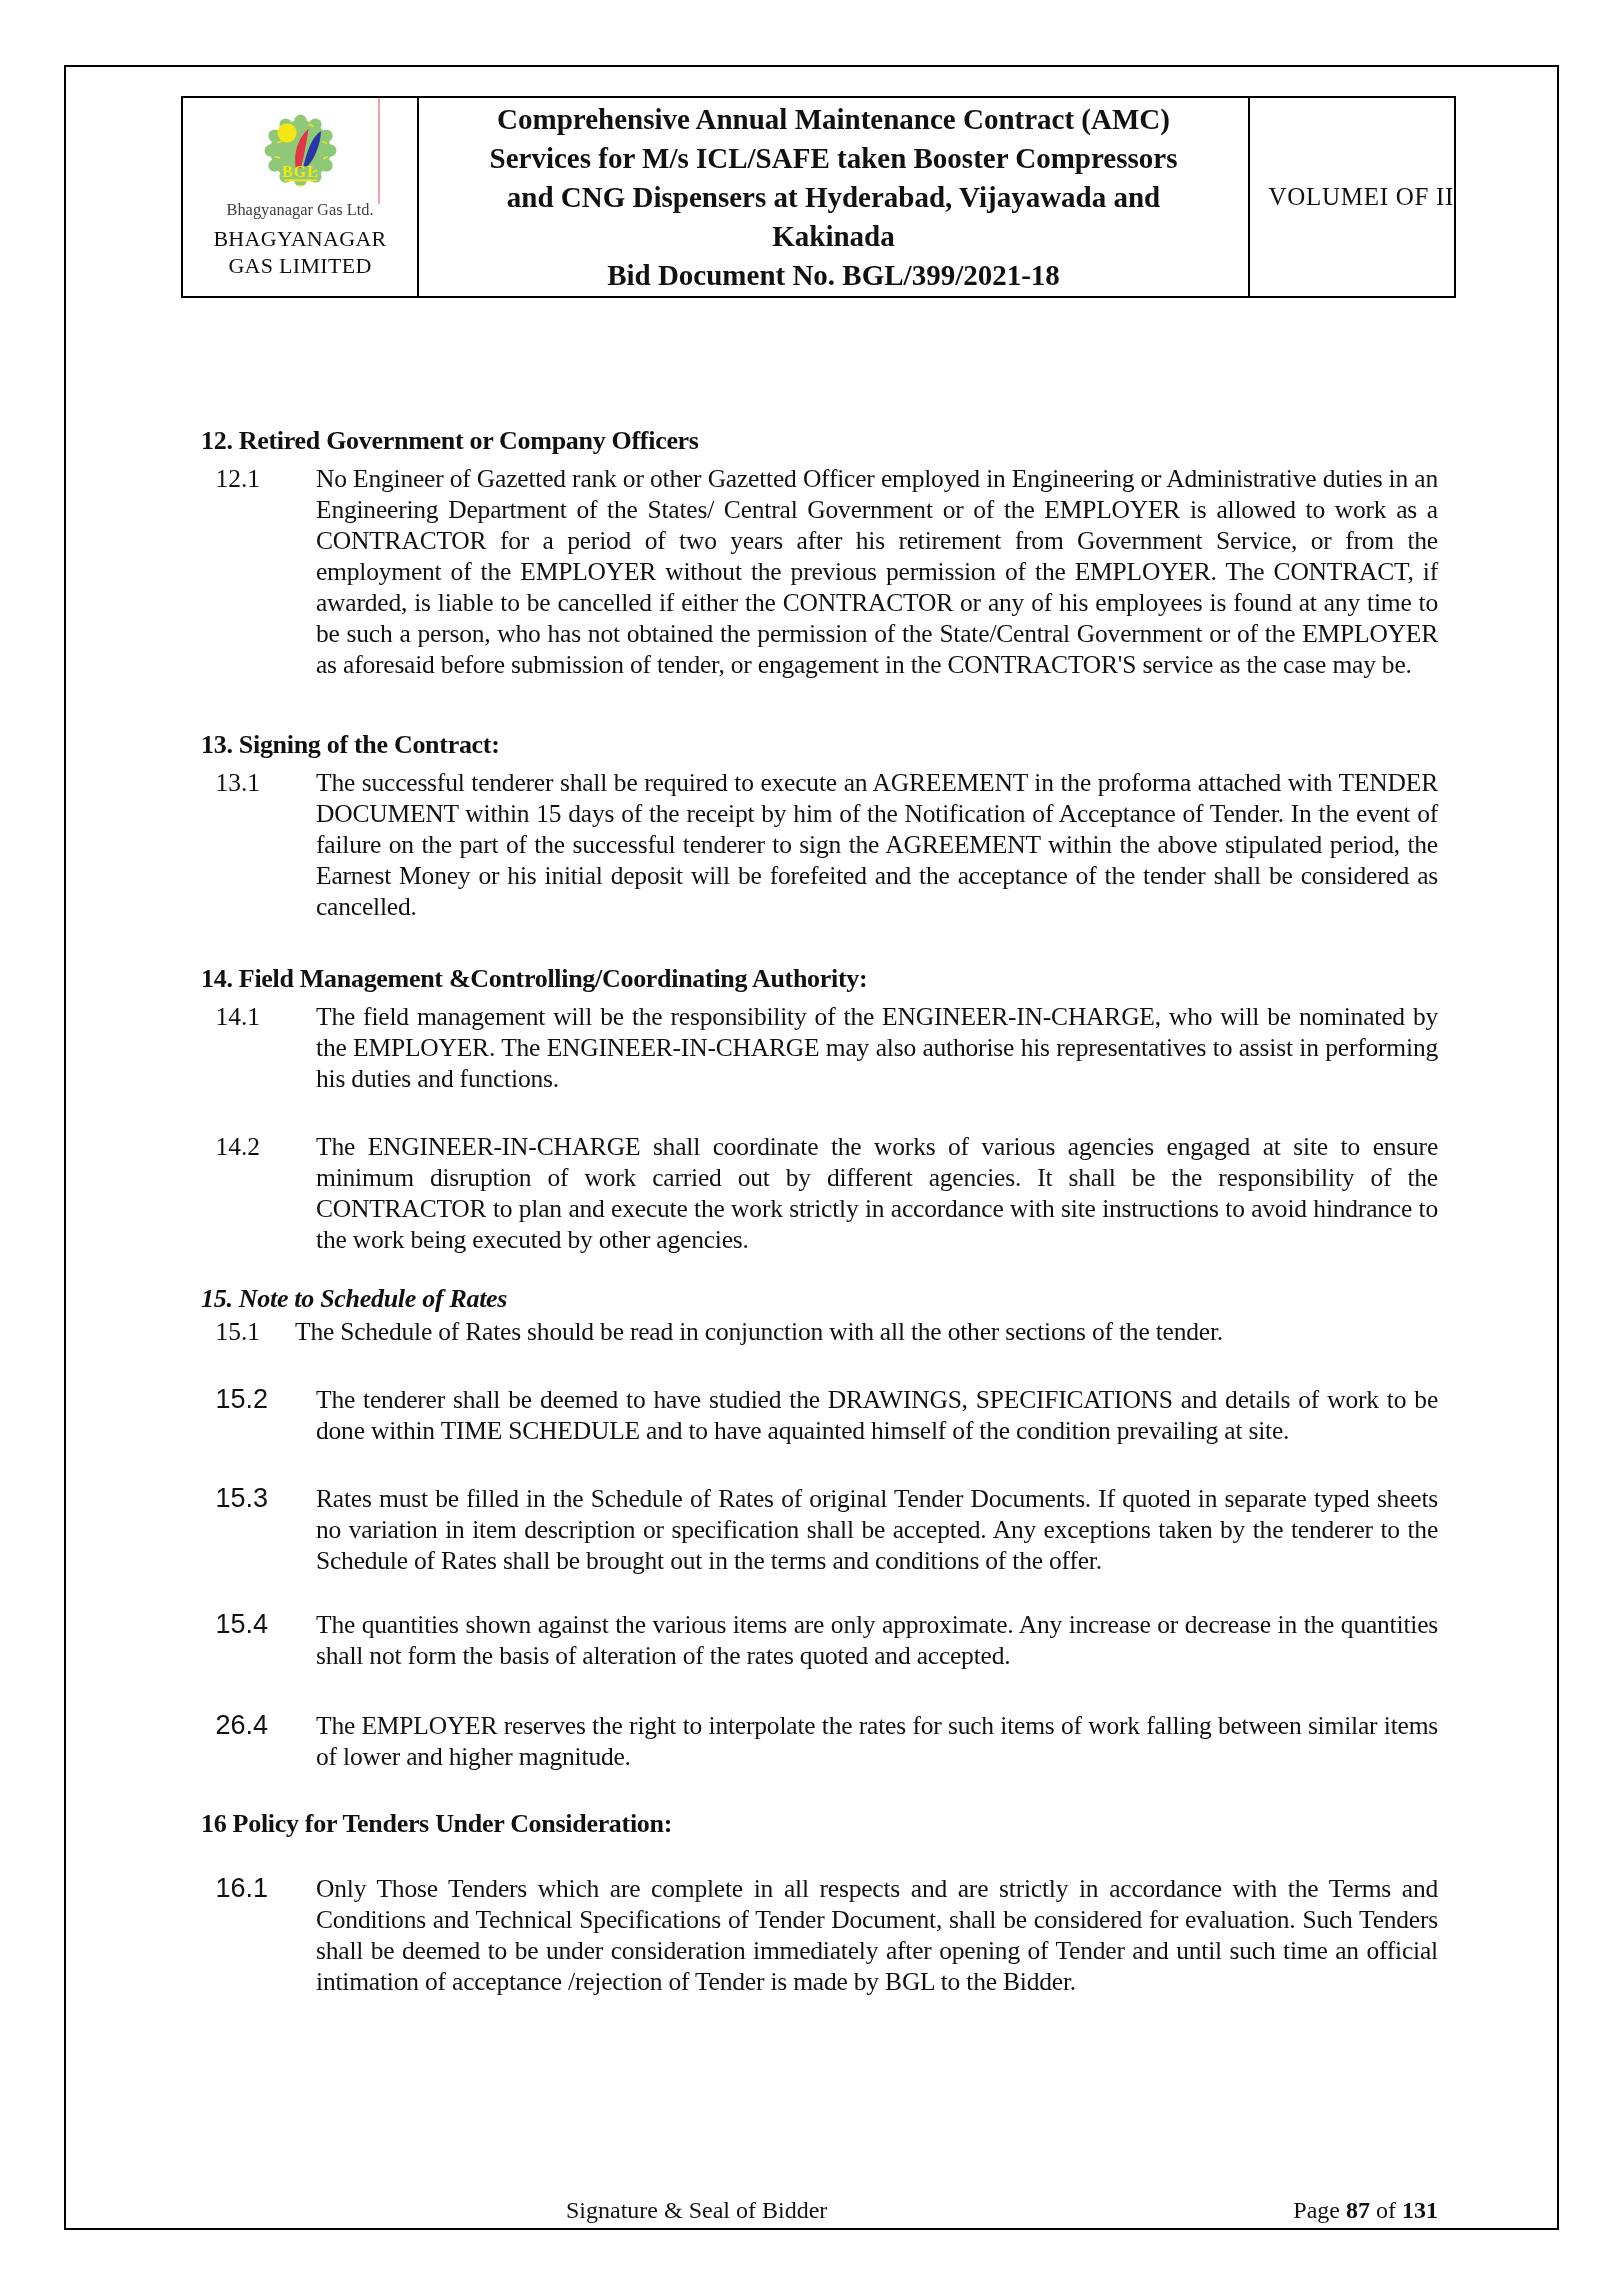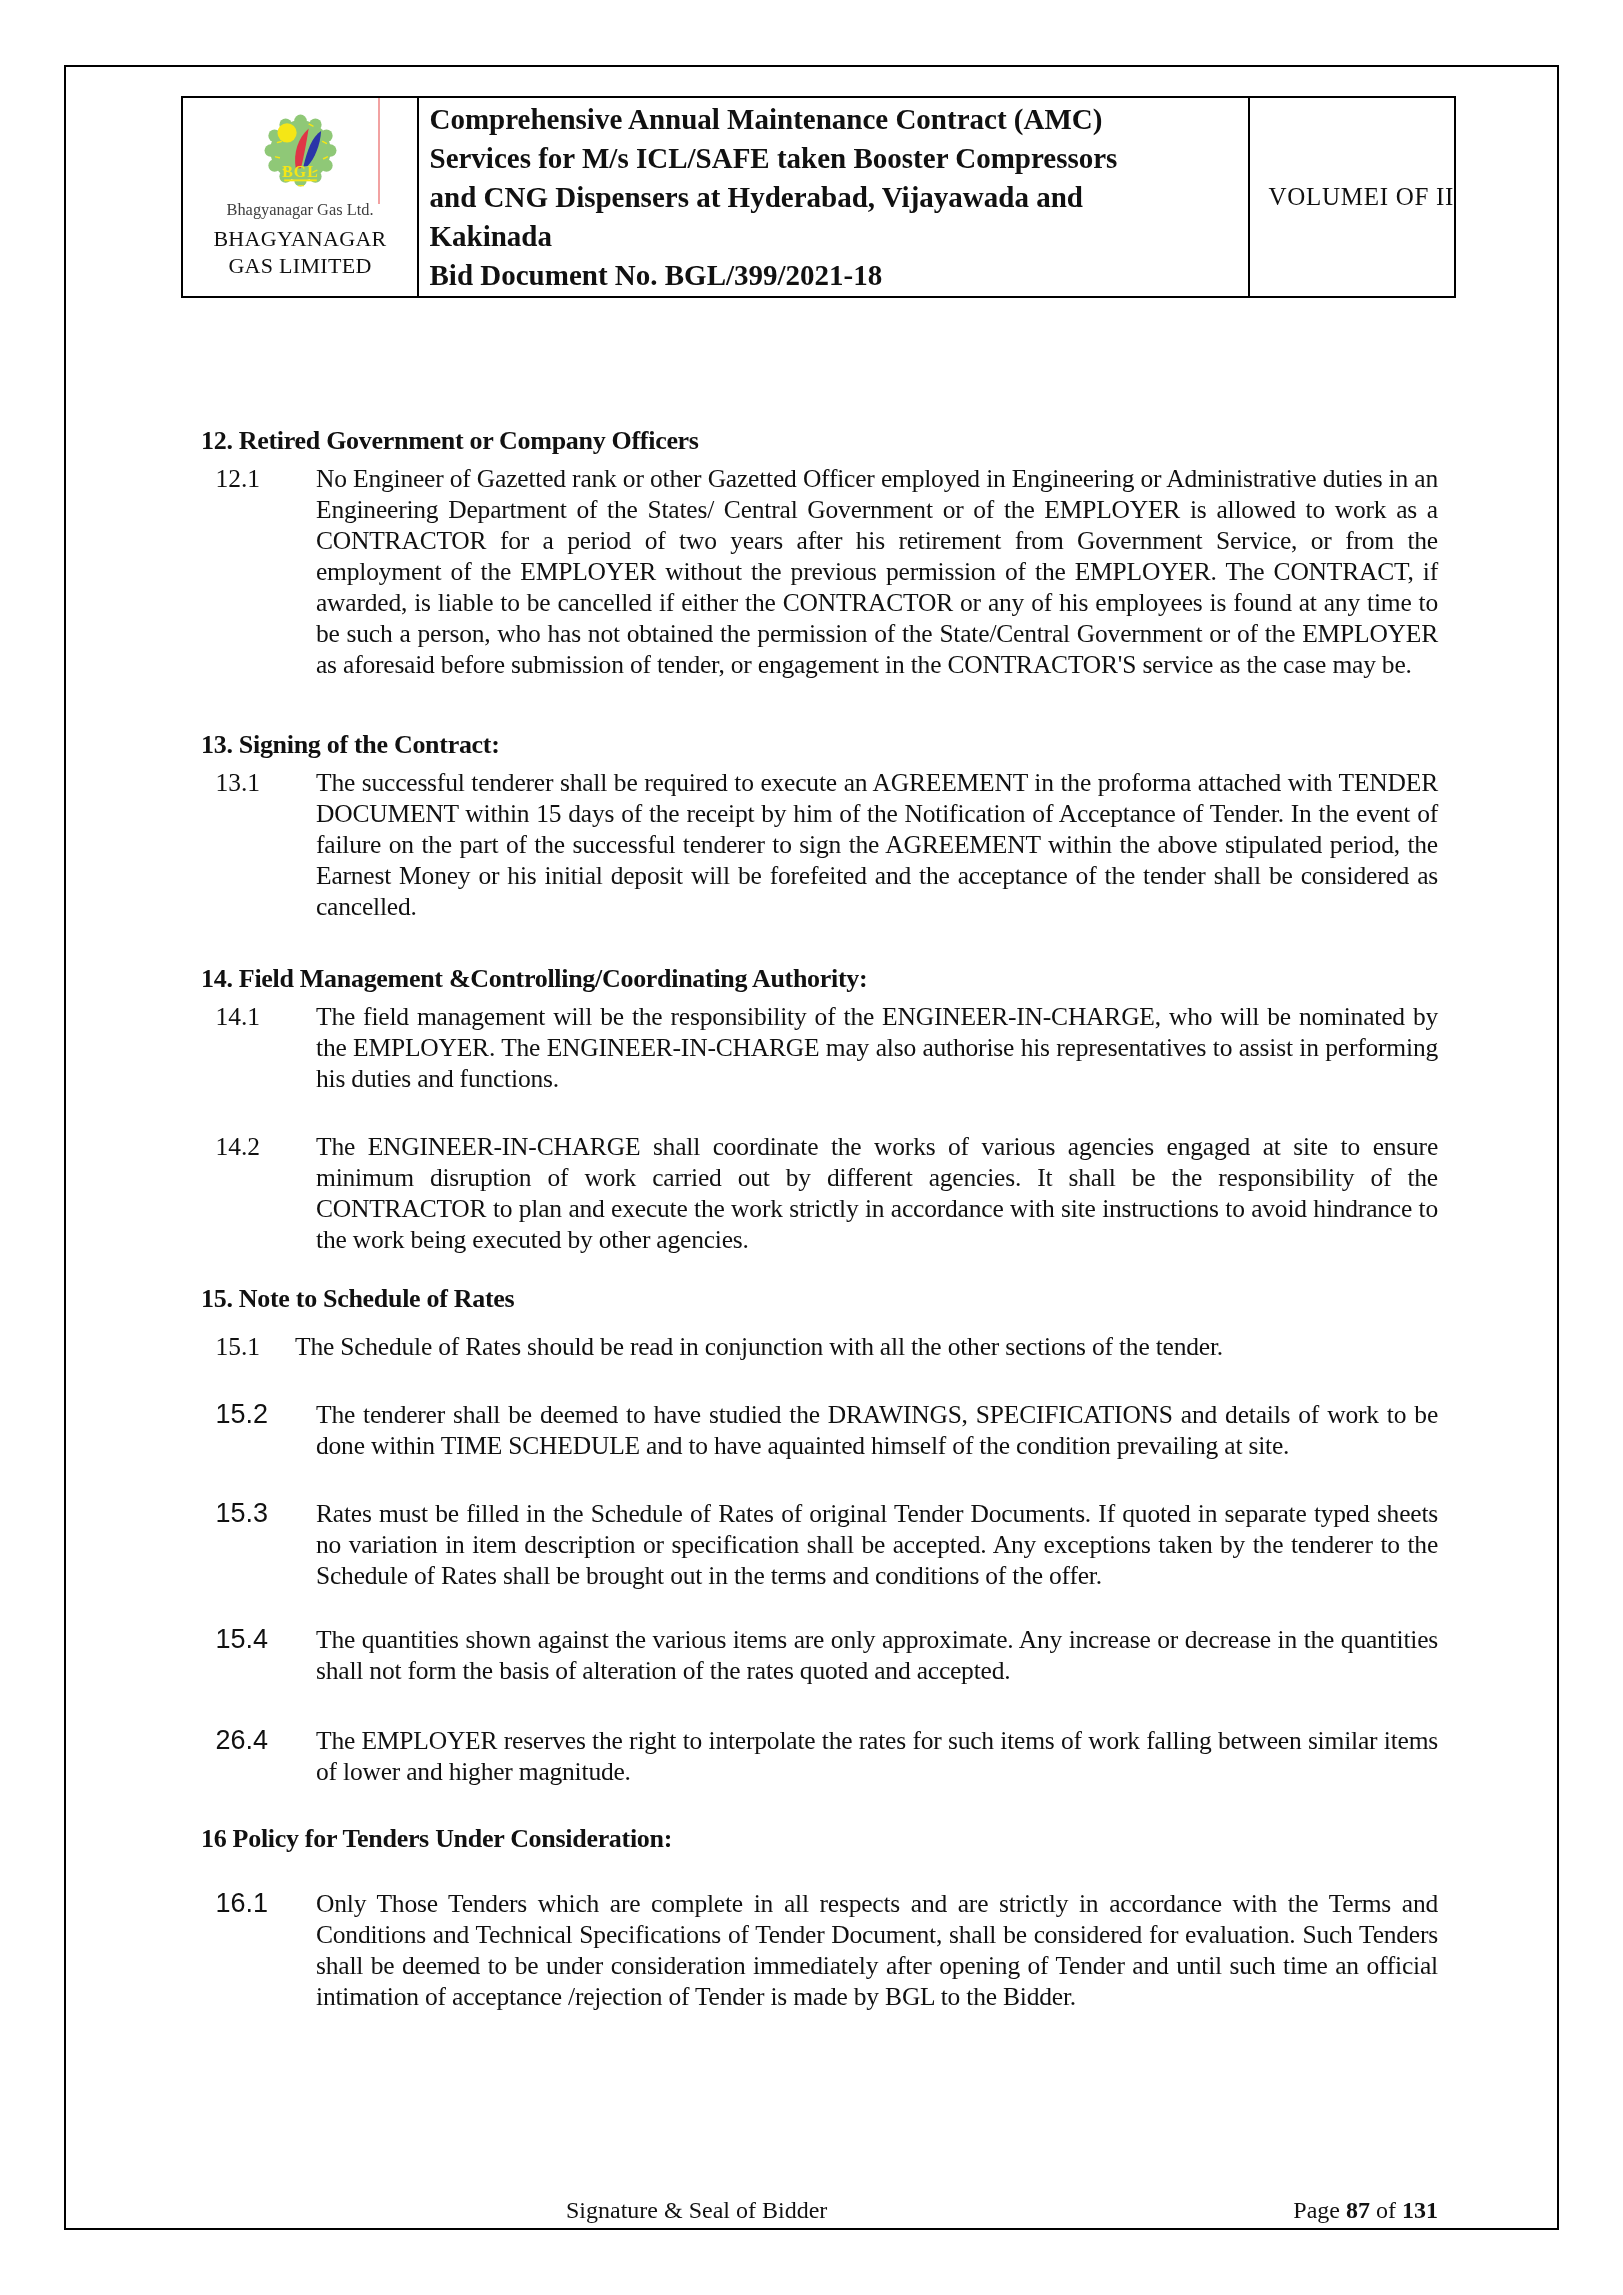--- a/index.html
+++ b/index.html
@@ -24,21 +24,21 @@
   }
   .logo-svg { width:103px; height:96px; margin-top:6.5px; flex-shrink:0; }
   .logo-caption {
     color:#404040; font-size:16.4px; line-height:17.7px; margin-top:0px; white-space:nowrap;
   }
   .company {
     margin-top:6.5px; font-size:22px; line-height:27px; text-align:center; letter-spacing:0.3px;
   }
   .scan-line { position:absolute; right:37px; top:0; width:2px; height:106px; background:#f2a2a2; }
   .cell-title {
-    flex:1; border-right:2.6px solid #000; 
+    flex:1; border-right:2.6px solid #000; text-align:center;
     display:flex; flex-direction:column; justify-content:center; padding:2.6px 10.5px;
   }
   .title-line { font-size:29px; font-weight:bold; line-height:39px; white-space:nowrap; }
   .cell-volume {
     width:204px; display:flex; flex-direction:row; justify-content:flex-end;
     align-items:center; text-align:center;
   }
   .volume-line { font-size:25px; line-height:32px; letter-spacing:0.7px; }
   
   .content { position:absolute; left:135px; top:359px; width:1237px; }
@@ -138,21 +138,21 @@
     <h2 class="sec-h" style="margin-top:42px; margin-bottom:6.5px;">14. Field Management &amp;Controlling/Coordinating Authority:</h2>
     <div class="item">
       <div class="num">14.1</div>
       <div class="txt">The field management will be the responsibility of the ENGINEER-IN-CHARGE, who will be nominated by the EMPLOYER. The ENGINEER-IN-CHARGE may also authorise his representatives to assist in performing his duties and functions.</div>
     </div>
     <div class="item" style="margin-top:37px;">
       <div class="num">14.2</div>
       <div class="txt">The ENGINEER-IN-CHARGE shall coordinate the works of various agencies engaged at site to ensure minimum disruption of work carried out by different agencies. It shall be the responsibility of the CONTRACTOR to plan and execute the work strictly in accordance with site instructions to avoid hindrance to the work being executed by other agencies.</div>
     </div>
 
-    <h2 class="sec-h" style="margin-top:29px; margin-bottom:17px;">15. Note to Schedule of Rates</h2>
+    <h2 class="sec-h" style="margin-top:29px; margin-bottom:2px;font-style:italic;">15. Note to Schedule of Rates</h2>
     <div class="item item-tight">
       <div class="num">15.1</div>
       <div class="txt">The Schedule of Rates should be read in conjunction with all the other sections of the tender.</div>
     </div>
     <div class="item" style="margin-top:37px;">
       <div class="num num-lg">15.2</div>
       <div class="txt">The tenderer shall be deemed to have studied the DRAWINGS, SPECIFICATIONS and details of work to be done within TIME SCHEDULE and to have aquainted himself of the condition prevailing at site.</div>
     </div>
     <div class="item" style="margin-top:37px;">
       <div class="num num-lg">15.3</div>

